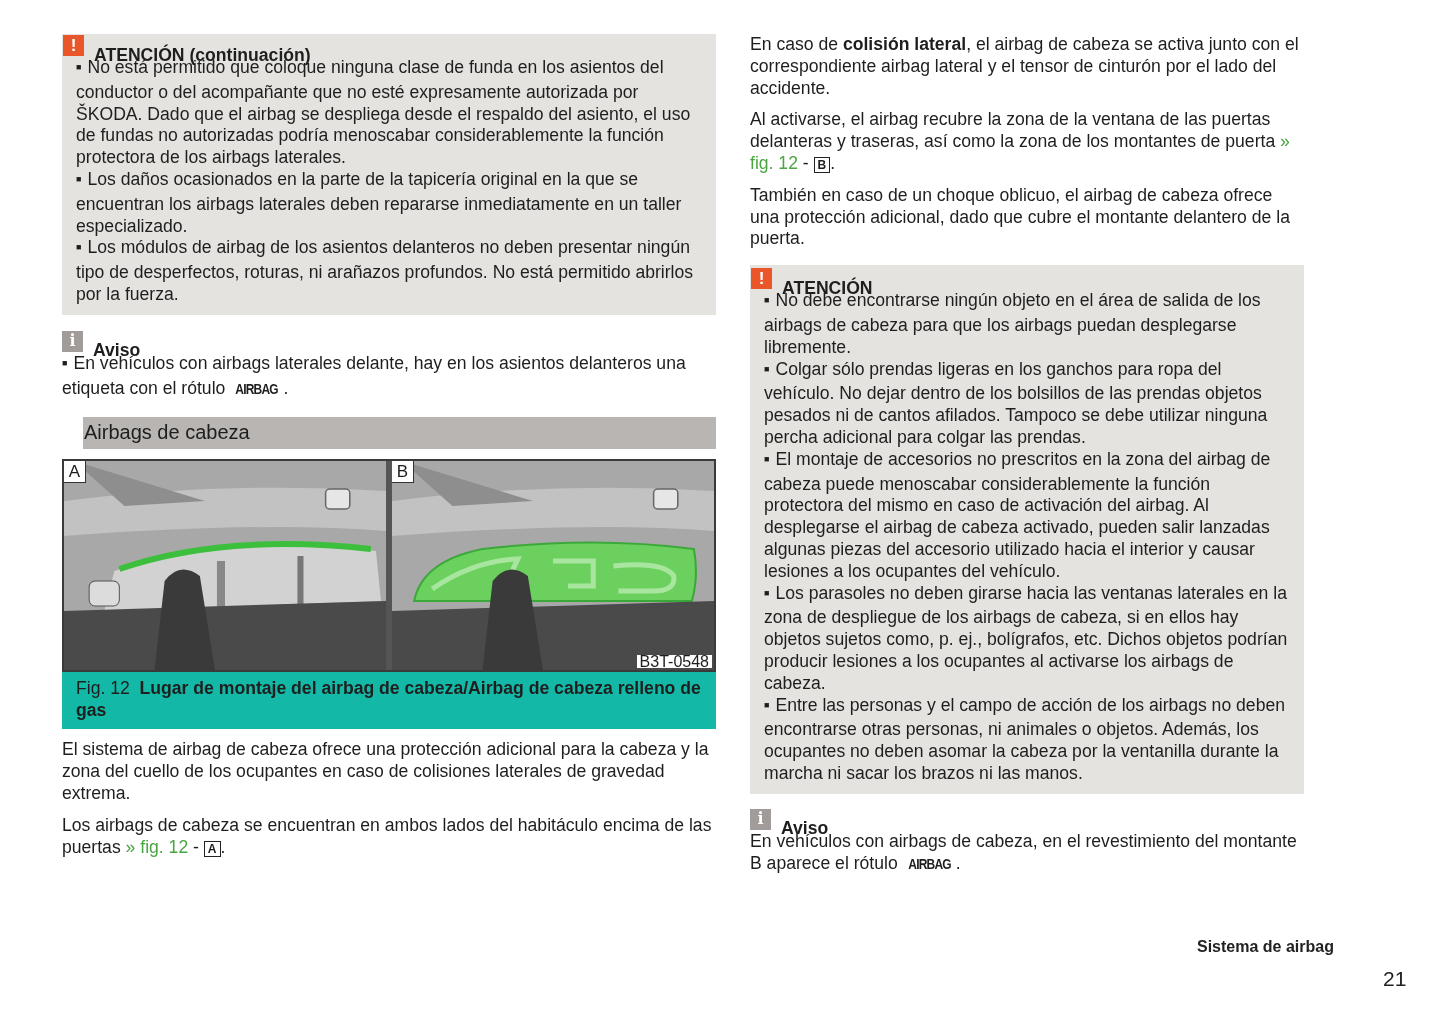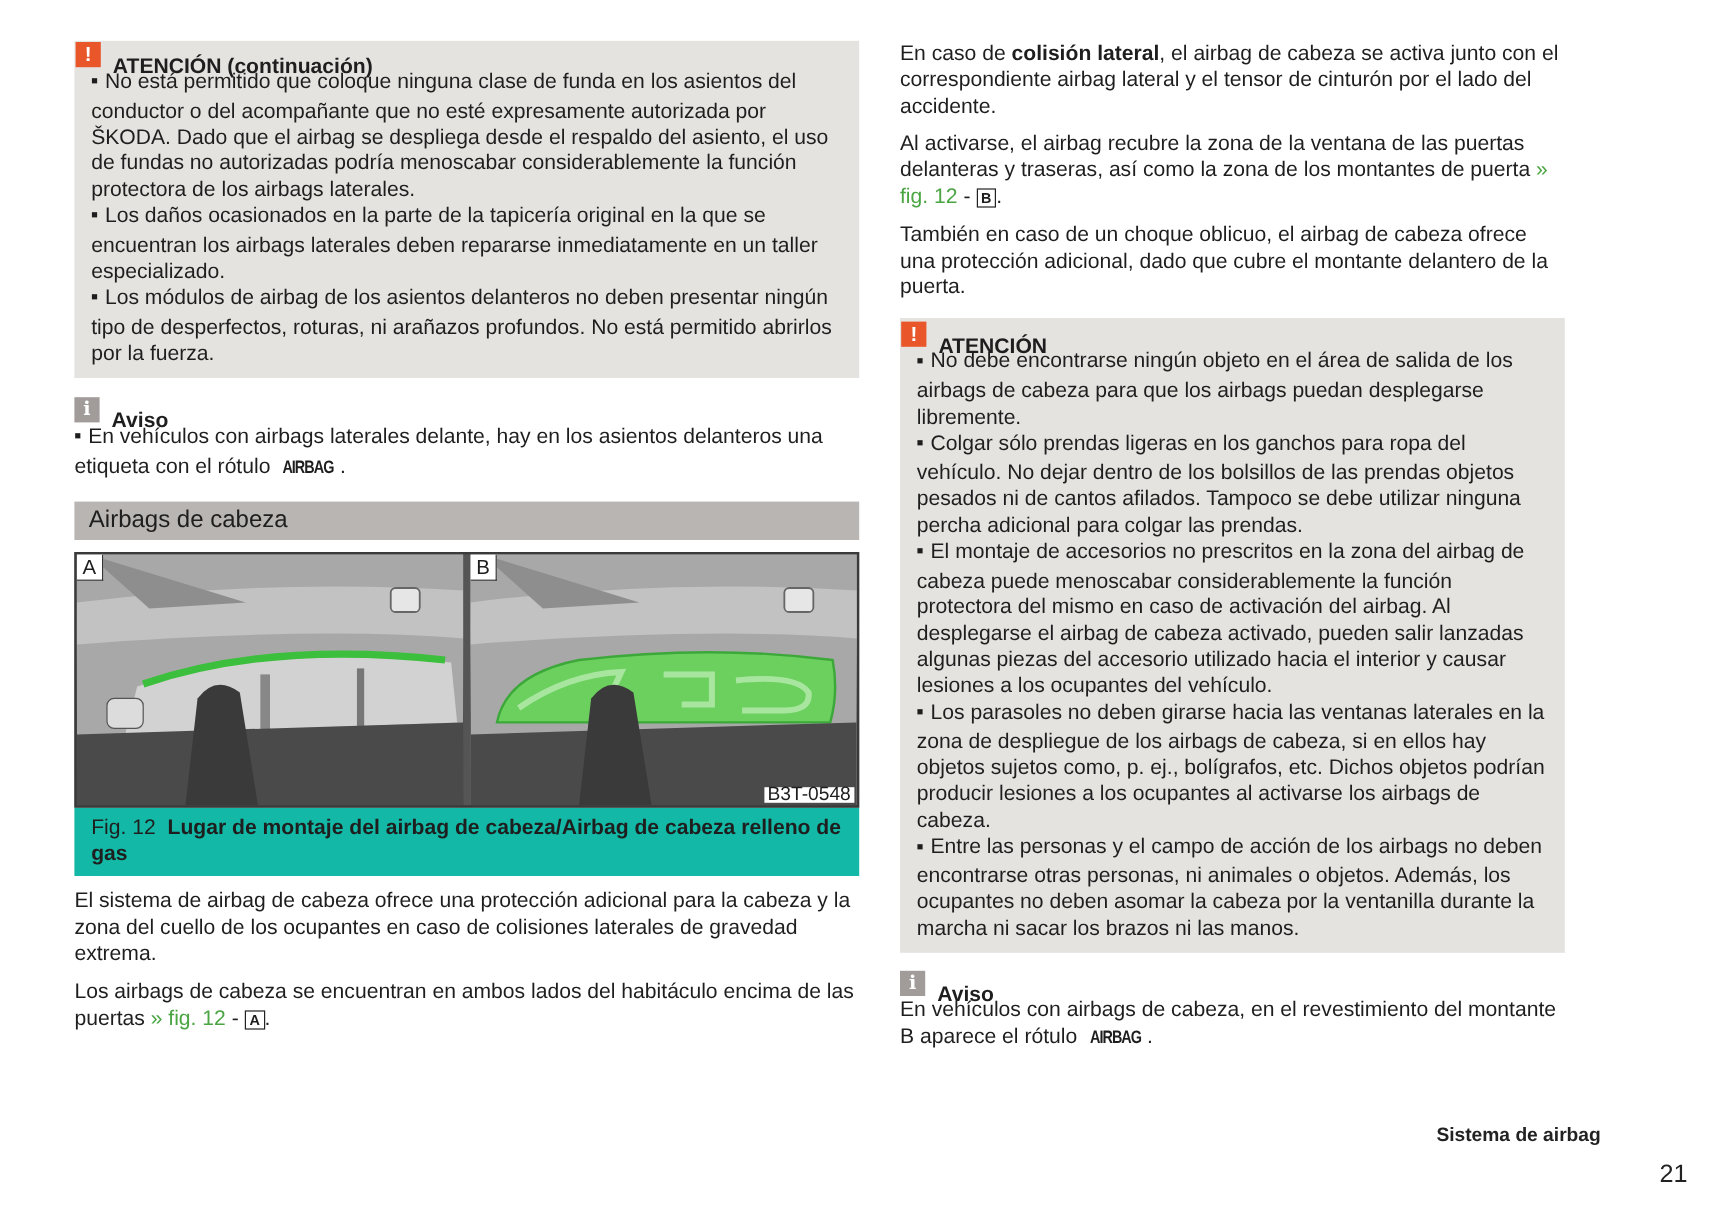--- a/index.html
+++ b/index.html
@@ -13,21 +13,21 @@
   .warn-icon { width: 21px; height: 21px; background: #e8562a; color: #fff; font-weight: bold; display: inline-flex; align-items: center; justify-content: center; font-size: 17px; margin-left: -13px; margin-right: 10px; }
   .info-icon { width: 21px; height: 21px; background: #a19c9a; color: #fff; font-weight: bold; display: inline-flex; align-items: center; justify-content: center; font-size: 16px; margin-right: 10px; font-family: "DejaVu Serif", serif; }
   .box-title { font-weight: bold; font-size: 17.6px; margin-top: 20px; }
   .bullet::before { content: "\25A0"; font-size: 9px; position: relative; top: -3px; margin-right: 6px; }
   .bpara { margin: 0; }
 
   .aviso { margin-top: 17px; }
   .aviso .box-head { margin-bottom: 0; }
   .airbag-tag { font-family: "Liberation Sans", sans-serif; font-weight: bold; font-size: 15px; letter-spacing: -1px; transform: scaleX(0.8); display: inline-block; }
 
-  .section-head { background: #b9b5b2; height: 32px; display: flex; align-items: center; padding-left: 12px; font-size: 20px; margin-top: 18px; }
+  .section-head { background: #b9b5b2; height: 32px; display: flex; align-items: center; padding-left: 1px; font-size: 20px; margin-top: 18px; margin-left: 21px; }
 
   .figure { margin-top: 10px; position: relative; width: 654px; height: 213px; background: #555; border: 2px solid #3a3a3a; display: flex; gap: 6px; }
   .fig-panel { position: relative; flex: 1; height: 100%; overflow: hidden; background: linear-gradient(180deg, #9a9a9a 0%, #b8b8b8 30%, #8a8a8a 45%, #4d4d4d 65%, #3c3c3c 100%); }
   .fig-label { position: absolute; top: 0; left: 0; width: 22px; height: 22px; background: #fff; border-right: 1px solid #333; border-bottom: 1px solid #333; font-size: 17px; display: flex; align-items: center; justify-content: center; z-index: 3; }
   .fig-code { position: absolute; right: 2px; bottom: 2px; background: #fff; font-size: 16px; padding: 0 3px; line-height: 13px; z-index: 3; }
   .fig-panel svg { position: absolute; left: 0; top: 0; width: 100%; height: 100%; }
 
   .caption { background: #14b8a6; padding: 5px 14px 8px 14px; line-height: 22px; }
   .caption b { font-weight: bold; }
   p.body { margin-top: 10px; }

